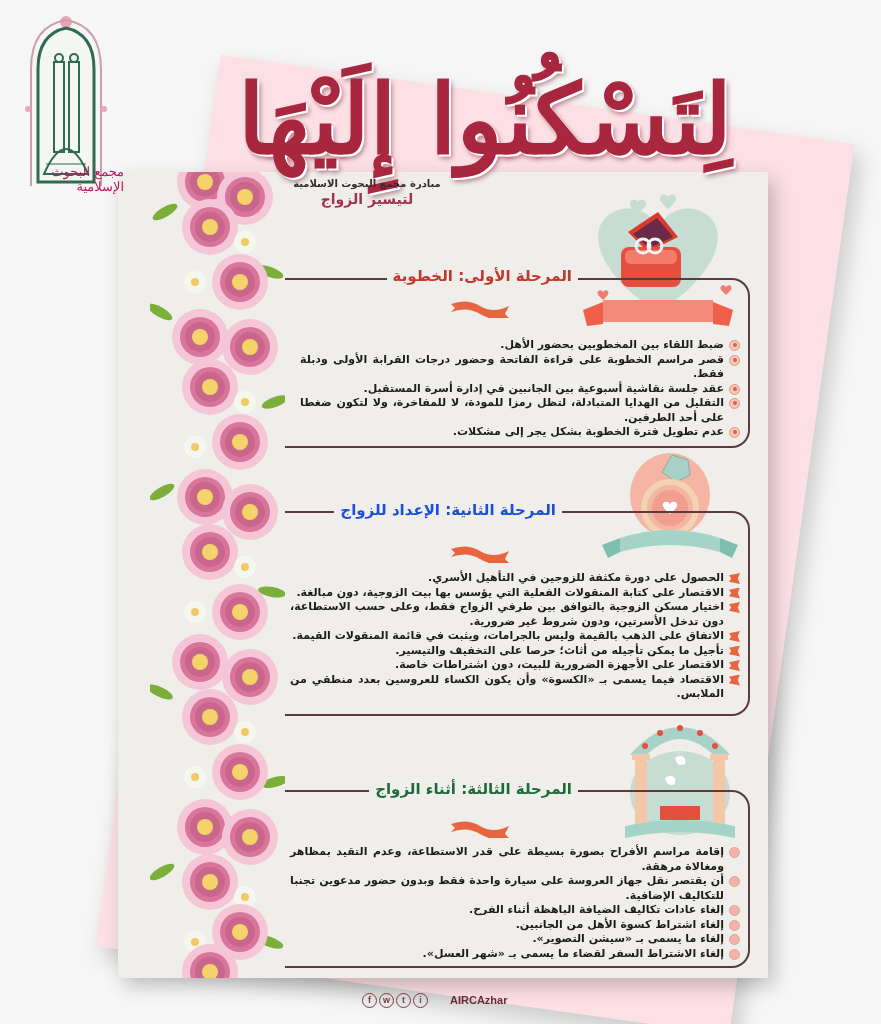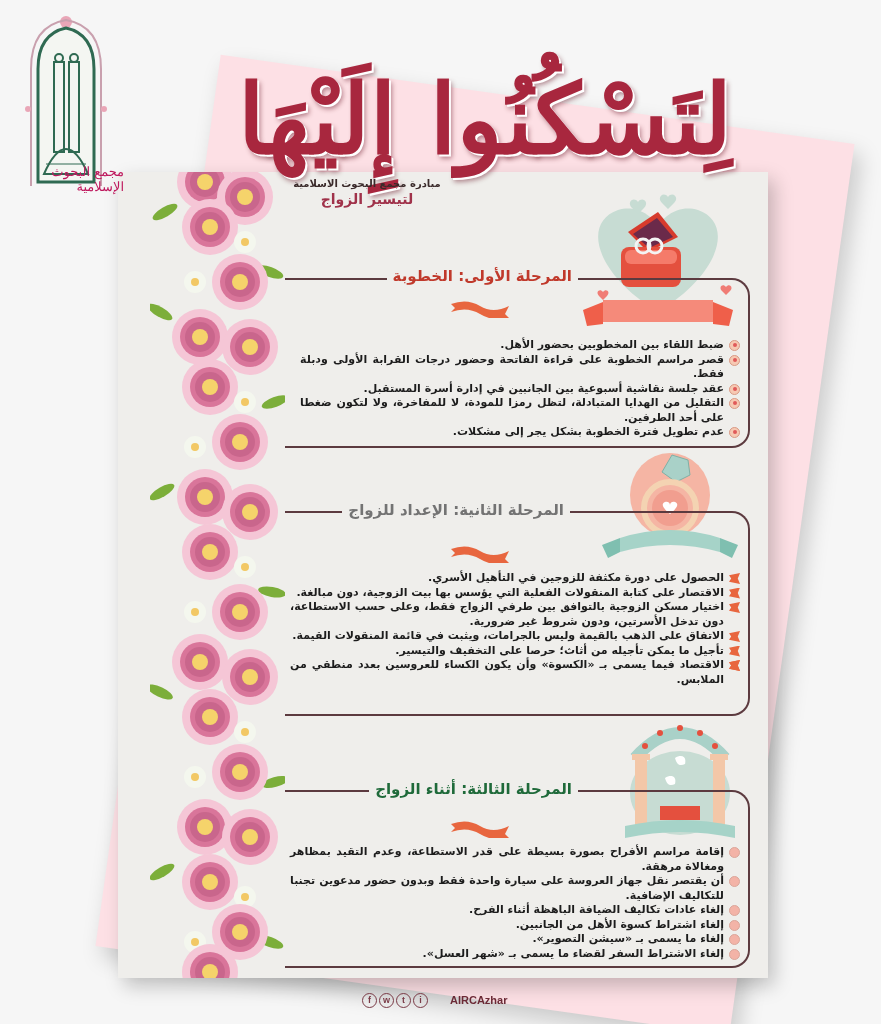--- a/index.html
+++ b/index.html
@@ -244,31 +244,31 @@
     <circle cx="70" cy="58" r="26" fill="none" stroke="#f4d3b2" stroke-width="6"></circle>
     <circle cx="70" cy="58" r="18" fill="#f19e8f"></circle>
     <path d="M70 64 c-6 -5 -10 -10 -5 -12 c3 -1 5 1 5 3 c0 -2 2 -4 5 -3 c5 2 1 7 -5 12z" fill="#ffffff"></path>
     <path d="M20 88 Q70 72 120 88 L120 102 Q70 88 20 102 Z" fill="#a6d3c8"></path>
     <polygon points="2,95 20,88 20,102 8,108" fill="#7fbfb0"></polygon>
     <polygon points="138,95 120,88 120,102 132,108" fill="#7fbfb0"></polygon>
   </svg>
 </div>
 <div class="section" style="top:511px; height:205px;">
   <div class="section-box" style="top:0; height:205px;"></div>
-  <div class="section-title" style="right:180px; top:-10px; color:#737373;">المرحلة الثانية:  الإعداد للزواج</div>
+  <div class="section-title" style="right:188px; top:-10px; color:#1d4ed8;">المرحلة الثانية:  الإعداد للزواج</div>
   <svg class="ribbon-small" style="left:162px; top:30px;" viewBox="0 0 66 22">
     <path d="M4 8 Q20 2 33 10 Q46 18 62 10 L58 18 L62 22 Q46 26 33 18 Q20 10 4 16 L8 12 Z" fill="#e8663f"></path>
   </svg>
   <ul class="items" style="right:10px; top:60px; width:450px;">
     <li><span class="bullet bullet-ribbon"></span><span>الحصول على دورة مكثفة للزوجين في التأهيل الأسري.</span></li>
     <li><span class="bullet bullet-ribbon"></span><span>الاقتصار على كتابة المنقولات الفعلية التي يؤسس بها بيت الزوجية، دون مبالغة.</span></li>
     <li><span class="bullet bullet-ribbon"></span><span>اختيار مسكن الزوجية بالتوافق بين طرفي الزواج فقط، وعلى حسب الاستطاعة، دون تدخل الأسرتين، ودون شروط غير ضرورية.</span></li>
     <li><span class="bullet bullet-ribbon"></span><span>الاتفاق على الذهب بالقيمة وليس بالجرامات، ويثبت في قائمة المنقولات القيمة.</span></li>
     <li><span class="bullet bullet-ribbon"></span><span>تأجيل ما يمكن تأجيله من أثاث؛ حرصا على التخفيف والتيسير.</span></li>
-    <li><span class="bullet bullet-ribbon"></span></li>
+    <li><span class="bullet bullet-ribbon"></span><span>الاقتصار على الأجهزة الضرورية للبيت، دون اشتراطات خاصة.</span></li>
     <li><span class="bullet bullet-ribbon"></span><span>الاقتصاد فيما يسمى بـ «الكسوة» وأن يكون الكساء للعروسين بعدد منطقي من الملابس.</span></li>
   </ul>
 </div>
 
 <div class="illus" style="left:615px; top:718px;">
   <svg width="130" height="125" viewBox="0 0 130 125">
     <ellipse cx="65" cy="75" rx="50" ry="42" fill="#c7dcd3"></ellipse>
     <path d="M20 40 Q65 -10 110 40" fill="none" stroke="#a9d1c8" stroke-width="12"></path>
     <circle cx="30" cy="28" r="3" fill="#e4503e"></circle>
       <circle cx="45" cy="15" r="3" fill="#e4503e"></circle>

